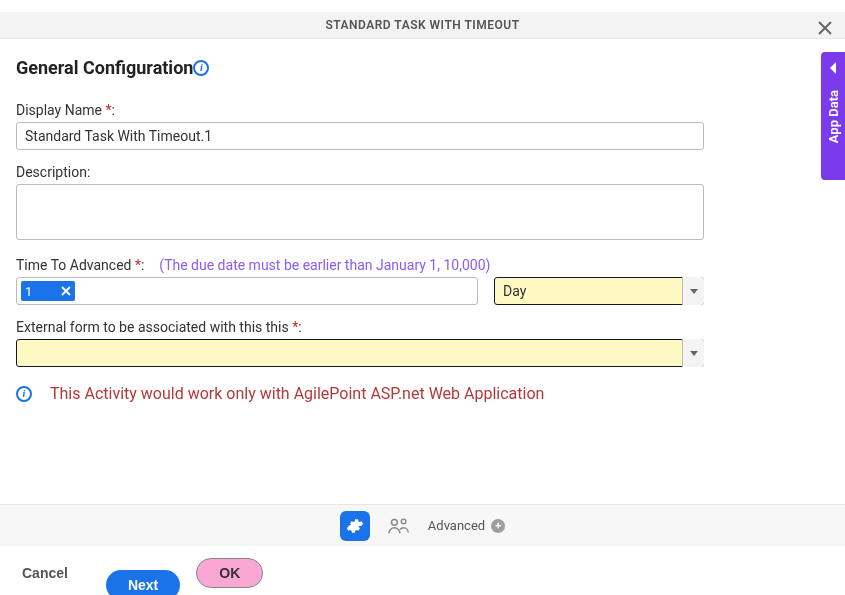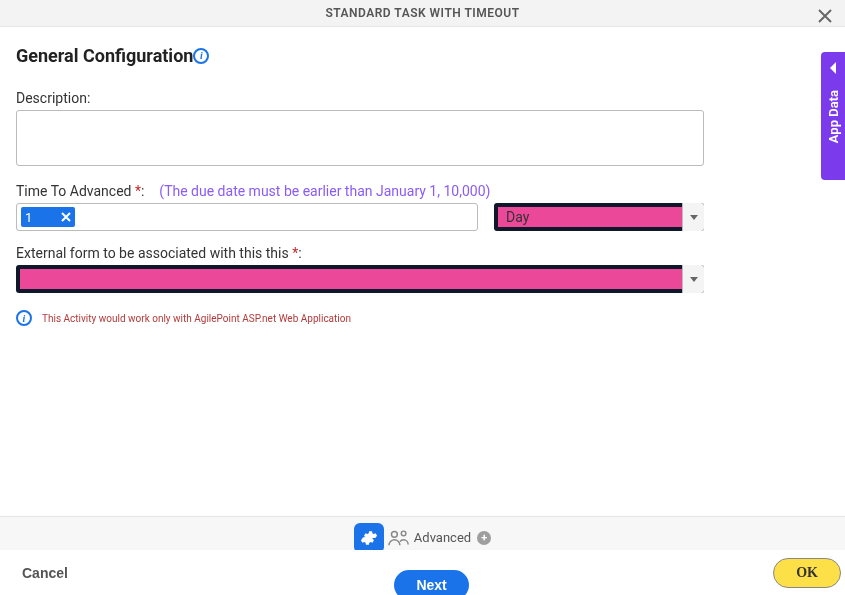--- a/index.html
+++ b/index.html
@@ -14,20 +14,21 @@
     position: relative;
   }
   .header {
     background: #f3f3f3;
     height: 27px;
     display: flex;
     align-items: center;
     justify-content: center;
     position: relative;
     border-bottom: 1px solid #e6e6e6;
+    margin-top: 12px;
   }
   .header-title {
     font-size: 12px;
     font-weight: 600;
     color: #555;
     letter-spacing: 0.5px;
   }
   .header-close {
     position: absolute;
     right: 10px;
@@ -128,27 +129,27 @@
   }
   .select-wrap {
     position: relative;
     display: inline-flex;
     align-items: center;
   }
   .select-wrap.unit { width: 210px; }
   .select-wrap.external { width: 688px; }
   .select-box {
     width: 100%;
-    border: 4px solid #0f172a;
+    border: 1px solid #0f172a;
     border-radius: 3px;
     height: 28px;
     padding: 0 28px 0 8px;
     font-size: 14px;
     color: #333;
-    background: #ec4899;
+    background: #fef9c3;
     display: flex;
     align-items: center;
   }
   .select-arrow {
     position: absolute;
     right: 0;
     top: 0;
     width: 22px;
     height: 28px;
     border-left: 1px solid #bbb;
@@ -168,21 +169,22 @@
     display: flex;
     align-items: center;
     gap: 10px;
     margin-top: 12px;
   }
   .warn-row .info-icon-circle {
     flex-shrink: 0;
   }
   .warn-text {
     color: #b33a3a;
-    font-size: 10px;
+    font-size: 16px;
+    margin-left: 8px;
   }
   .side-tab {
     position: absolute;
     right: 0;
     top: 52px;
     width: 24px;
     height: 128px;
     background: #7c3aed;
     border-radius: 4px 0 0 4px;
     display: flex;
@@ -196,29 +198,30 @@
   .side-tab-label {
     writing-mode: vertical-rl;
     transform: rotate(180deg);
     color: #fff;
     font-size: 13px;
     font-weight: 600;
     margin-top: 16px;
   }
   .toolbar {
     position: absolute;
-    bottom: 37px;
+    bottom: 49px;
     left: 0;
     width: 100%;
     height: 42px;
     background: #f7f7f7;
     border-top: 1px solid #e6e6e6;
     display: flex;
     align-items: center;
     justify-content: center;
+    gap: 14px;
   }
   .toolbar-btn {
     width: 30px; height: 30px;
     border-radius: 6px;
     display: flex;
     align-items: center;
     justify-content: center;
     cursor: pointer;
   }
   .toolbar-btn.active {
@@ -247,21 +250,21 @@
   }
   .footer {
     position: absolute;
     bottom: 0;
     left: 0;
     width: 100%;
     height: 45px;
     background: #fff;
     display: flex;
     align-items: center;
-    justify-content: space-between;
+    justify-content: flex-start;
     gap: 16px;
     padding-right: 4px;
   }
   .btn {
     height: 30px;
     border-radius: 15px;
     padding: 0 22px;
     font-size: 14px;
     font-weight: 600;
     cursor: pointer;
@@ -272,24 +275,23 @@
   .btn-cancel {
     background: transparent;
     color: #555;
   }
   .btn-primary {
     background: #1a73e8;
     color: #fff;
     margin-top: 24px;
   }
   .btn-outline {
-    background: #fde047;
+    background: #f9a8d4;
     color: #333;
     border: 1.5px solid #888;
-    font-family: Liberation Serif, serif;
   }
 </style>
 </head>
 <body>
 
 <div class="header">
   <span class="header-title">STANDARD TASK WITH TIMEOUT</span>
   <span class="header-close">
     <svg width="14" height="14" viewBox="0 0 14 14">
         <path d="M1 1 L13 13 M13 1 L1 13" stroke="#666" stroke-width="2" fill="none"></path>
@@ -297,20 +299,26 @@
   </span>
 </div>
 
 <div class="content">
   <div class="section-title">
     <span>General Configuration</span>
     <span class="info-icon-circle">i</span>
   </div>
 
   
+  <div class="field-row">
+    <label class="field-label">
+      <span>Display Name</span> <span class="req">*</span>:
+    </label>
+    <input class="text-input" type="text" value="Standard Task With Timeout.1" style="">
+  </div>
 
   
   <div class="field-row">
     <label class="field-label">Description:</label>
     <textarea class="textarea" style=""></textarea>
   </div>
 
   
   <div class="field-row">
     <label class="field-label">

